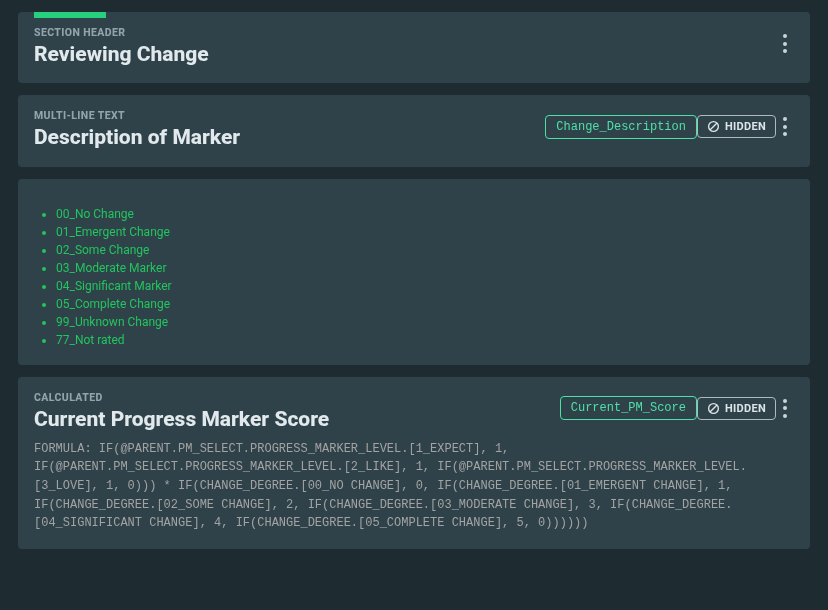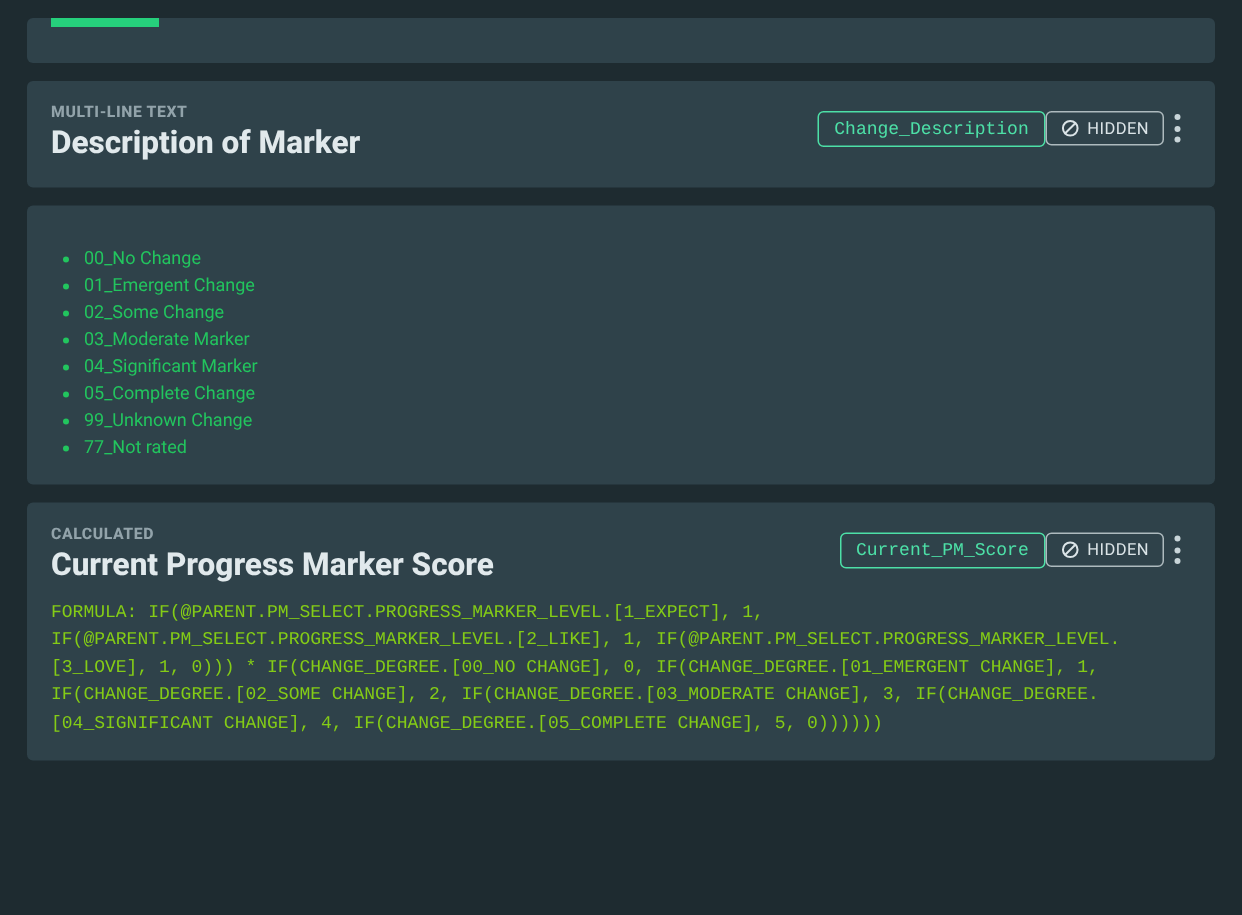--- a/index.html
+++ b/index.html
@@ -61,21 +61,21 @@
       border-radius: 4px;
       white-space: nowrap;
     }
     .badge {
       display: inline-flex;
       align-items: center;
       gap: 5px;
       border: 1.5px solid #aebabe;
       color: #dbe4e7;
       font-size: 11px;
-      font-weight: 400;
+      font-weight: 700;
       letter-spacing: 0.3px;
       padding: 4px 9px;
       border-radius: 4px;
       white-space: nowrap;
     }
     .kebab {
       width: 18px;
       display: flex;
       flex-direction: column;
       align-items: center;
@@ -92,36 +92,49 @@
     .options-list {
       list-style: disc;
       margin: 12px 0 0 22px;
       color: #22c55e;
       font-size: 12px;
       line-height: 1.5;
     }
     .formula {
       font-family: "SFMono-Regular", Menlo, Consolas, "Courier New", monospace;
       font-size: 12px;
-      color: #84cc16;
+      color: #a3a3a3;
       line-height: 1.55;
       margin-top: 8px;
       word-break: break-word;
       white-space: normal;
     }
     .ban-icon {
       width: 13px; height: 13px;
       flex-shrink: 0;
     }
   </style>
 </head>
 <body>
 
 <div class="card">
   <div class="accent-bar"></div>
+  <div class="card-header-row">
+    <div class="card-header-left">
+      <div class="type-label">SECTION HEADER</div>
+      <div class="card-title">Reviewing Change</div>
+    </div>
+    <div class="right-controls">
+      <div class="kebab">
+        <span></span>
+          <span></span>
+          <span></span>
+      </div>
+    </div>
+  </div>
 </div>
 
 <div class="card">
   <div class="card-header-row">
     <div class="card-header-left">
       <div class="type-label">MULTI-LINE TEXT</div>
       <div class="card-title">Description of Marker</div>
     </div>
     <div class="right-controls">
       <span class="tag">Change_Description</span>

